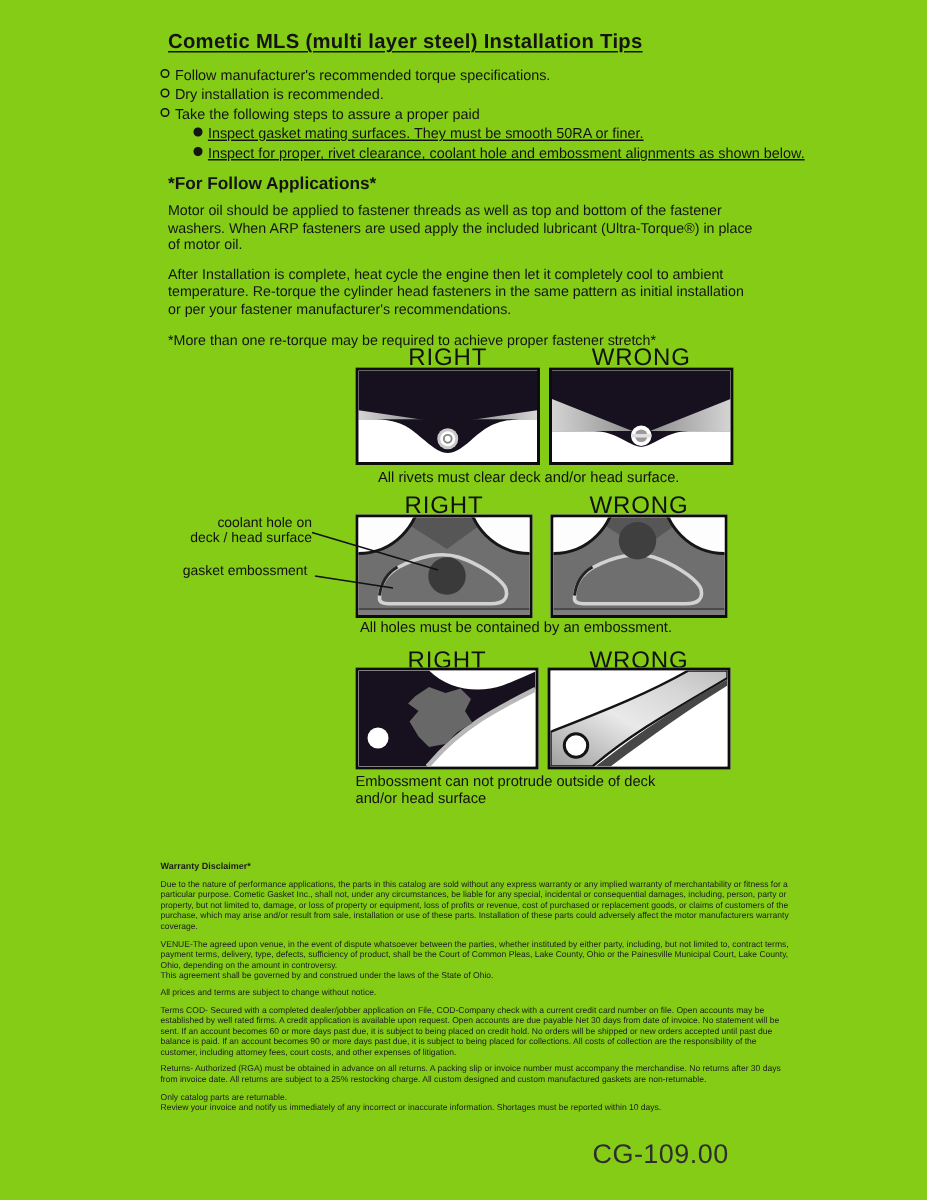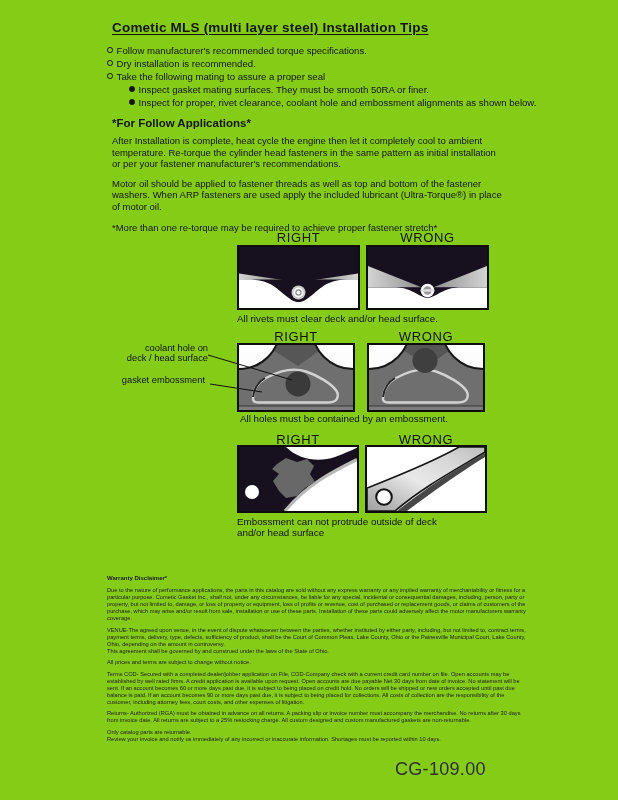--- a/index.html
+++ b/index.html
@@ -10,33 +10,33 @@
   .abs { position:absolute; }
 
   .title {
     left:112px; top:20px; margin:0;
     font-size:13.5px; font-weight:bold; letter-spacing:0.2px;
     text-decoration:underline; text-underline-offset:2px; text-decoration-thickness:1.3px;
   }
 
   .bullets { left:107px; top:44px; font-size:9.6px; line-height:13px; white-space:nowrap; }
   .b-row { display:flex; align-items:baseline; }
-  .b-row.lvl2 { margin-left:22px; }
+  .b-row.lvl2 { margin-left:22px;text-decoration:underline; }
   .b-marker {
     flex:0 0 auto; width:3.6px; height:3.6px; border:1px solid #141414; border-radius:50%;
     margin-right:4px; position:relative; top:-1.5px;
   }
   .b-marker.filled { background:#141414; }
 
   .diesel { left:112px; top:117px; width:392px; }
   .d-head { font-size:11.5px; font-weight:bold; margin:0 0 6px 0; }
   .diesel p { margin:0 0 8px 0; font-size:9.5px; line-height:11.6px; }
   .diesel p.note { margin-top:9px; }
 
-  .dg-label { font-size:13px; letter-spacing:0.6px; text-align:center; color:#111; }
+  .dg-label { font-size:16px; letter-spacing:0.6px; text-align:center; color:#111; }
   .dbox { border:2px solid #0d0d0d; background:#fff; line-height:0; }
   .dbox svg { display:block; }
   .caption { font-size:9.8px; line-height:11px; color:#111; white-space:pre-line; }
 
   .anno { font-size:9.3px; line-height:9.8px; text-align:right; color:#111; white-space:pre-line; }
   .leader { pointer-events:none; z-index:5; }
 
   .fineprint { left:107px; top:575px; width:420px; color:#1c1c1c; }
   .fp-head { font-size:6px; font-weight:bold; margin:0 0 6px 0; }
   .fineprint p { margin:0 0 4.5px 0; font-size:5.7px; line-height:7px; white-space:pre-line; }
@@ -54,36 +54,36 @@
     <div class="b-row">
       <span class="b-marker"></span>
       <span>Follow manufacturer's recommended torque specifications.</span>
     </div>
     <div class="b-row">
       <span class="b-marker"></span>
       <span>Dry installation is recommended.</span>
     </div>
     <div class="b-row">
       <span class="b-marker"></span>
-      <span>Take the following mating to assure a proper seal</span>
+      <span>Take the following steps to assure a proper paid</span>
     </div>
     <div class="b-row lvl2">
       <span class="b-marker filled"></span>
       <span>Inspect gasket mating surfaces.  They must be smooth 50RA or finer.</span>
     </div>
     <div class="b-row lvl2">
       <span class="b-marker filled"></span>
       <span>Inspect for proper, rivet clearance, coolant hole and embossment alignments as shown below.</span>
     </div>
   </div>
 
   <div class="abs diesel">
     <div class="d-head">*For Follow Applications*</div>
+    <p>Motor oil should be applied to fastener threads as well as top and bottom of the fastener washers. When ARP fasteners are used apply the included lubricant (Ultra-Torque®) in place of motor oil.</p>
     <p>After Installation is complete, heat cycle the engine then let it completely cool to ambient temperature. Re-torque the cylinder head fasteners in the same pattern as initial installation or per your fastener manufacturer's recommendations.</p>
-    <p>Motor oil should be applied to fastener threads as well as top and bottom of the fastener washers. When ARP fasteners are used apply the included lubricant (Ultra-Torque®) in place of motor oil.</p>
     <p class="note">*More than one re-torque may be required to achieve proper fastener stretch*</p>
   </div>
 
   <div class="abs dg-label" style="left:237px; top:230px; width:123px;">RIGHT</div>
   <div class="abs dg-label" style="left:366px; top:230px; width:123px;">WRONG</div>
 
   <div class="abs dbox" style="left:237px; top:245px;">
     <svg width="119" height="61" viewBox="0 0 119 61">
       <rect width="119" height="61" fill="#17101e"></rect>
       <rect y="33" width="119" height="28" fill="#ffffff"></rect>
@@ -116,21 +116,21 @@
       <polygon points="119,19 65,40.5 119,40.5" fill="url(#gwR)"></polygon>
       <path d="M28,40.3 C40,41 45,45 51,48 C55,50 57.5,50.8 59.5,50.8 C61.5,50.8 64,50 68,48 C74,45 79,41 91,40.3 Z" fill="#17101e"></path>
       <g>
         <circle cx="59.5" cy="43.5" r="6.8" fill="#ffffff"></circle>
         <circle cx="59.5" cy="43.5" r="4.2" fill="#9a9a9a"></circle>
         <rect x="52.7" y="42.3" width="13.6" height="2.4" fill="#e0e0e0"></rect>
       </g>
     </svg>
   </div>
 
-  <div class="abs caption" style="left:237px; top:313px;text-align:right;">All rivets must clear deck and/or head surface.</div>
+  <div class="abs caption" style="left:252px; top:313px;text-align:right;">All rivets must clear deck and/or head surface.</div>
 
   <div class="abs dg-label" style="left:237px; top:329px; width:118px;">RIGHT</div>
   <div class="abs dg-label" style="left:367px; top:329px; width:118px;">WRONG</div>
 
   <div class="abs anno" style="left:100px; top:344px; width:108px;">coolant hole on
 deck / head surface</div>
   <div class="abs anno" style="left:95px; top:376px; width:110px;">gasket embossment</div>
 
   <svg class="abs leader" style="left:204px; top:348px;" width="98" height="50" viewBox="0 0 98 50">
     <line x1="4" y1="7" x2="88" y2="32" stroke="#111111" stroke-width="1"></line>

